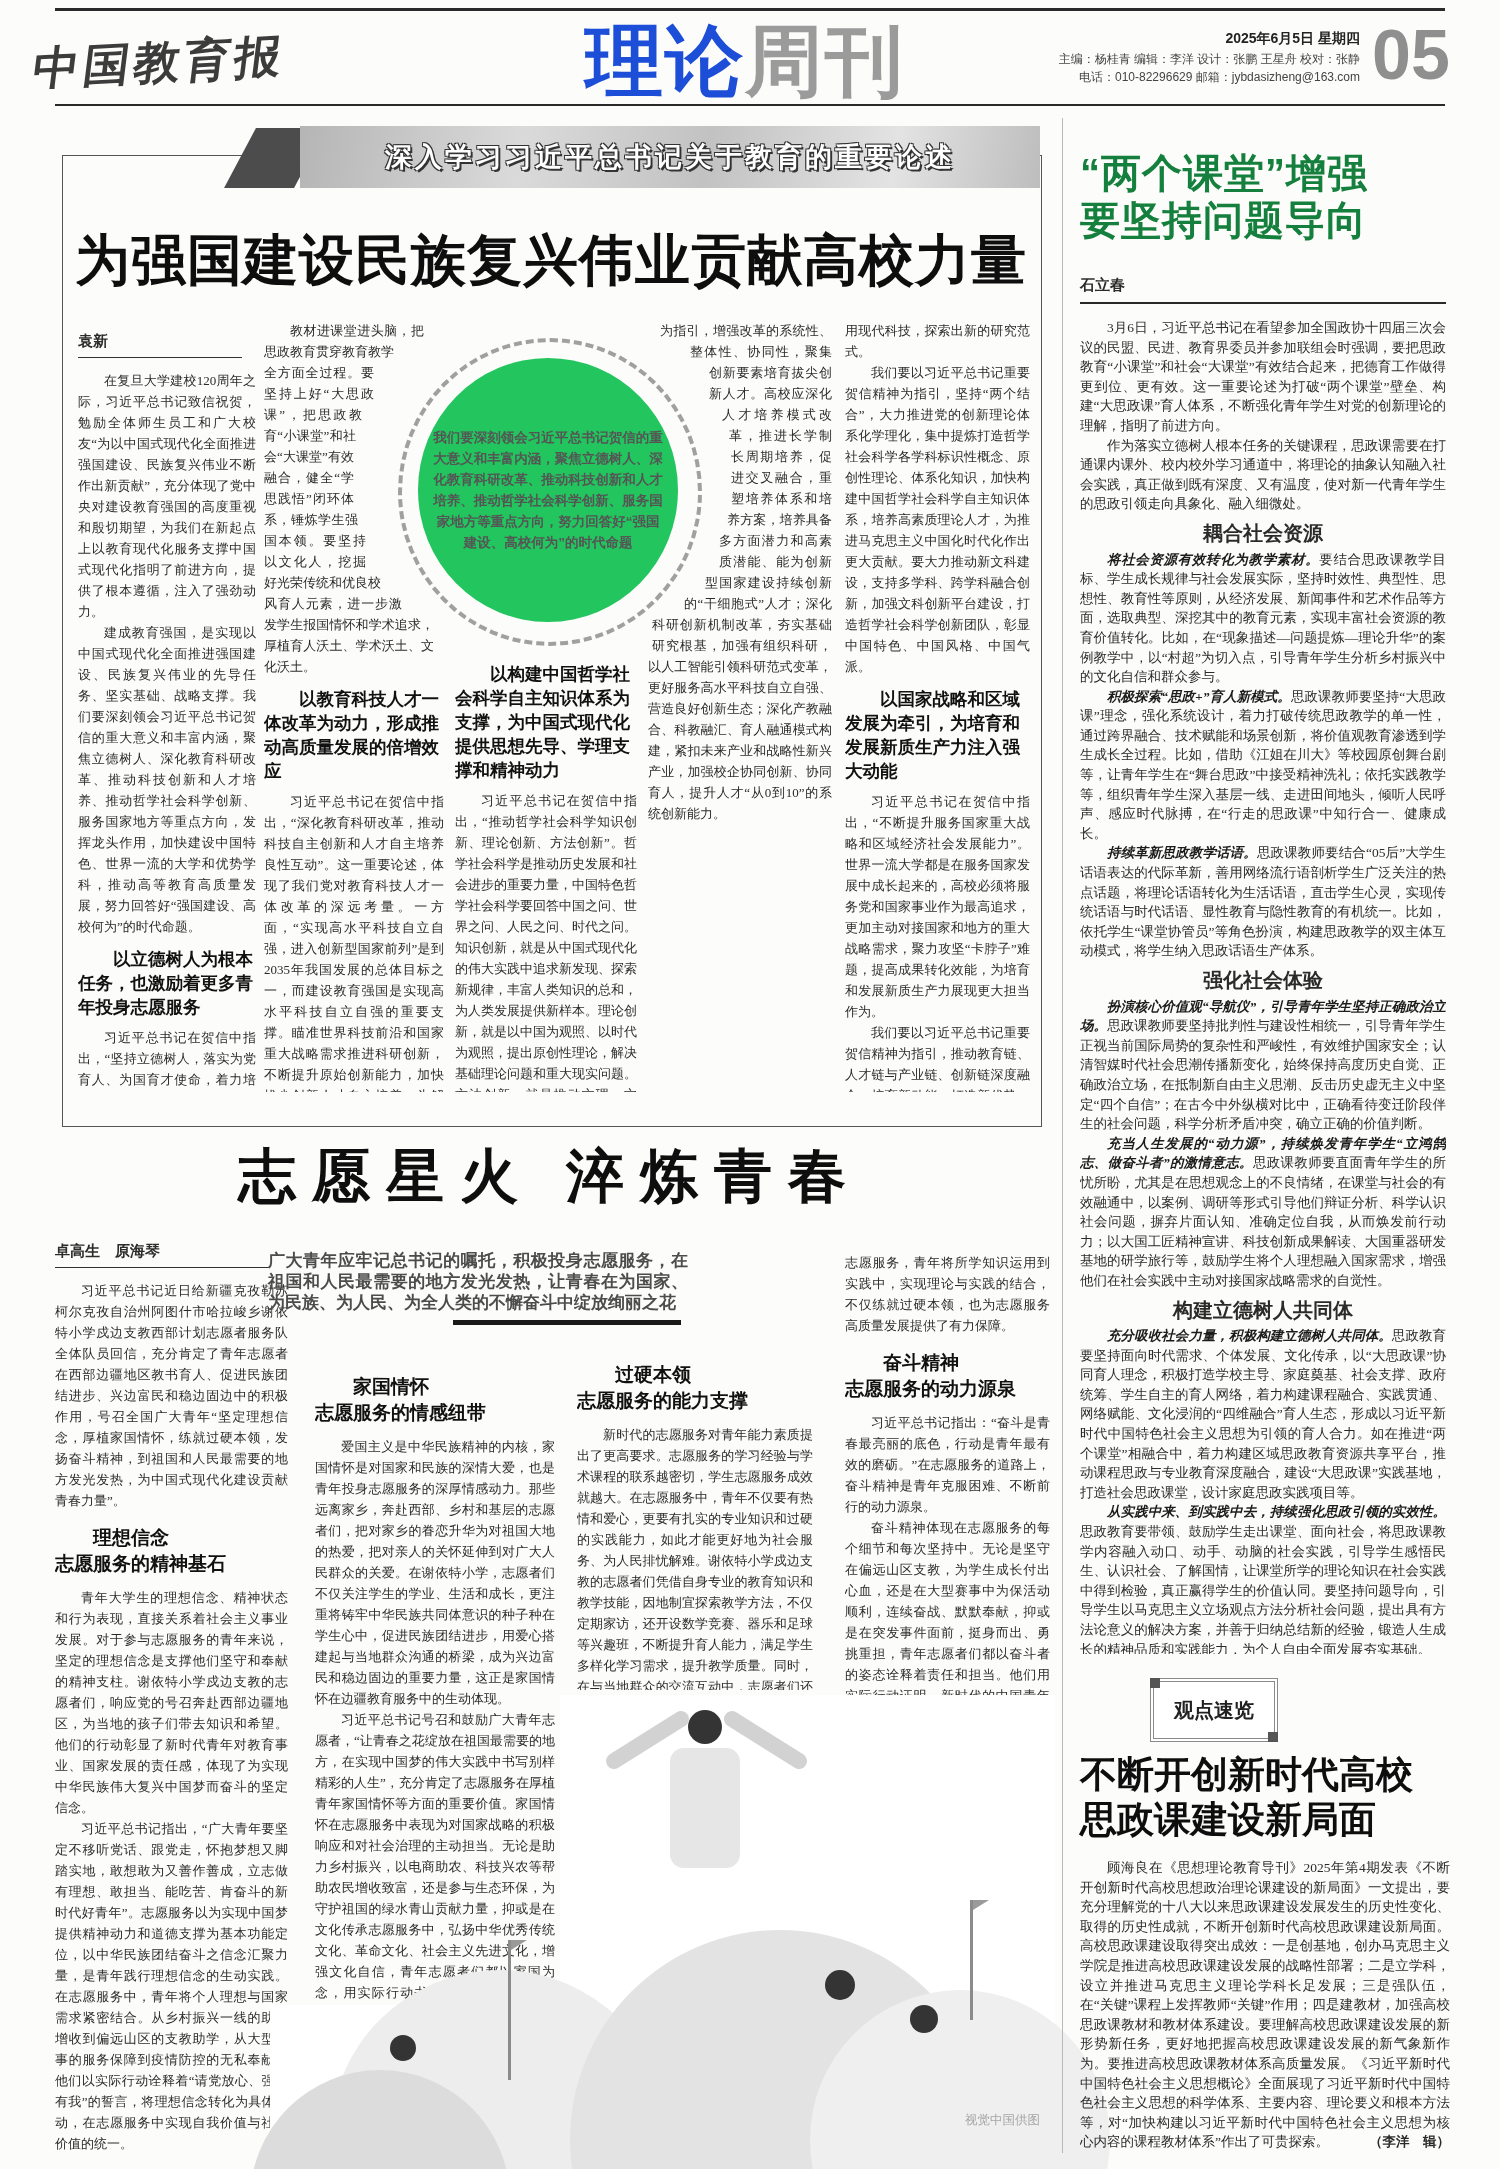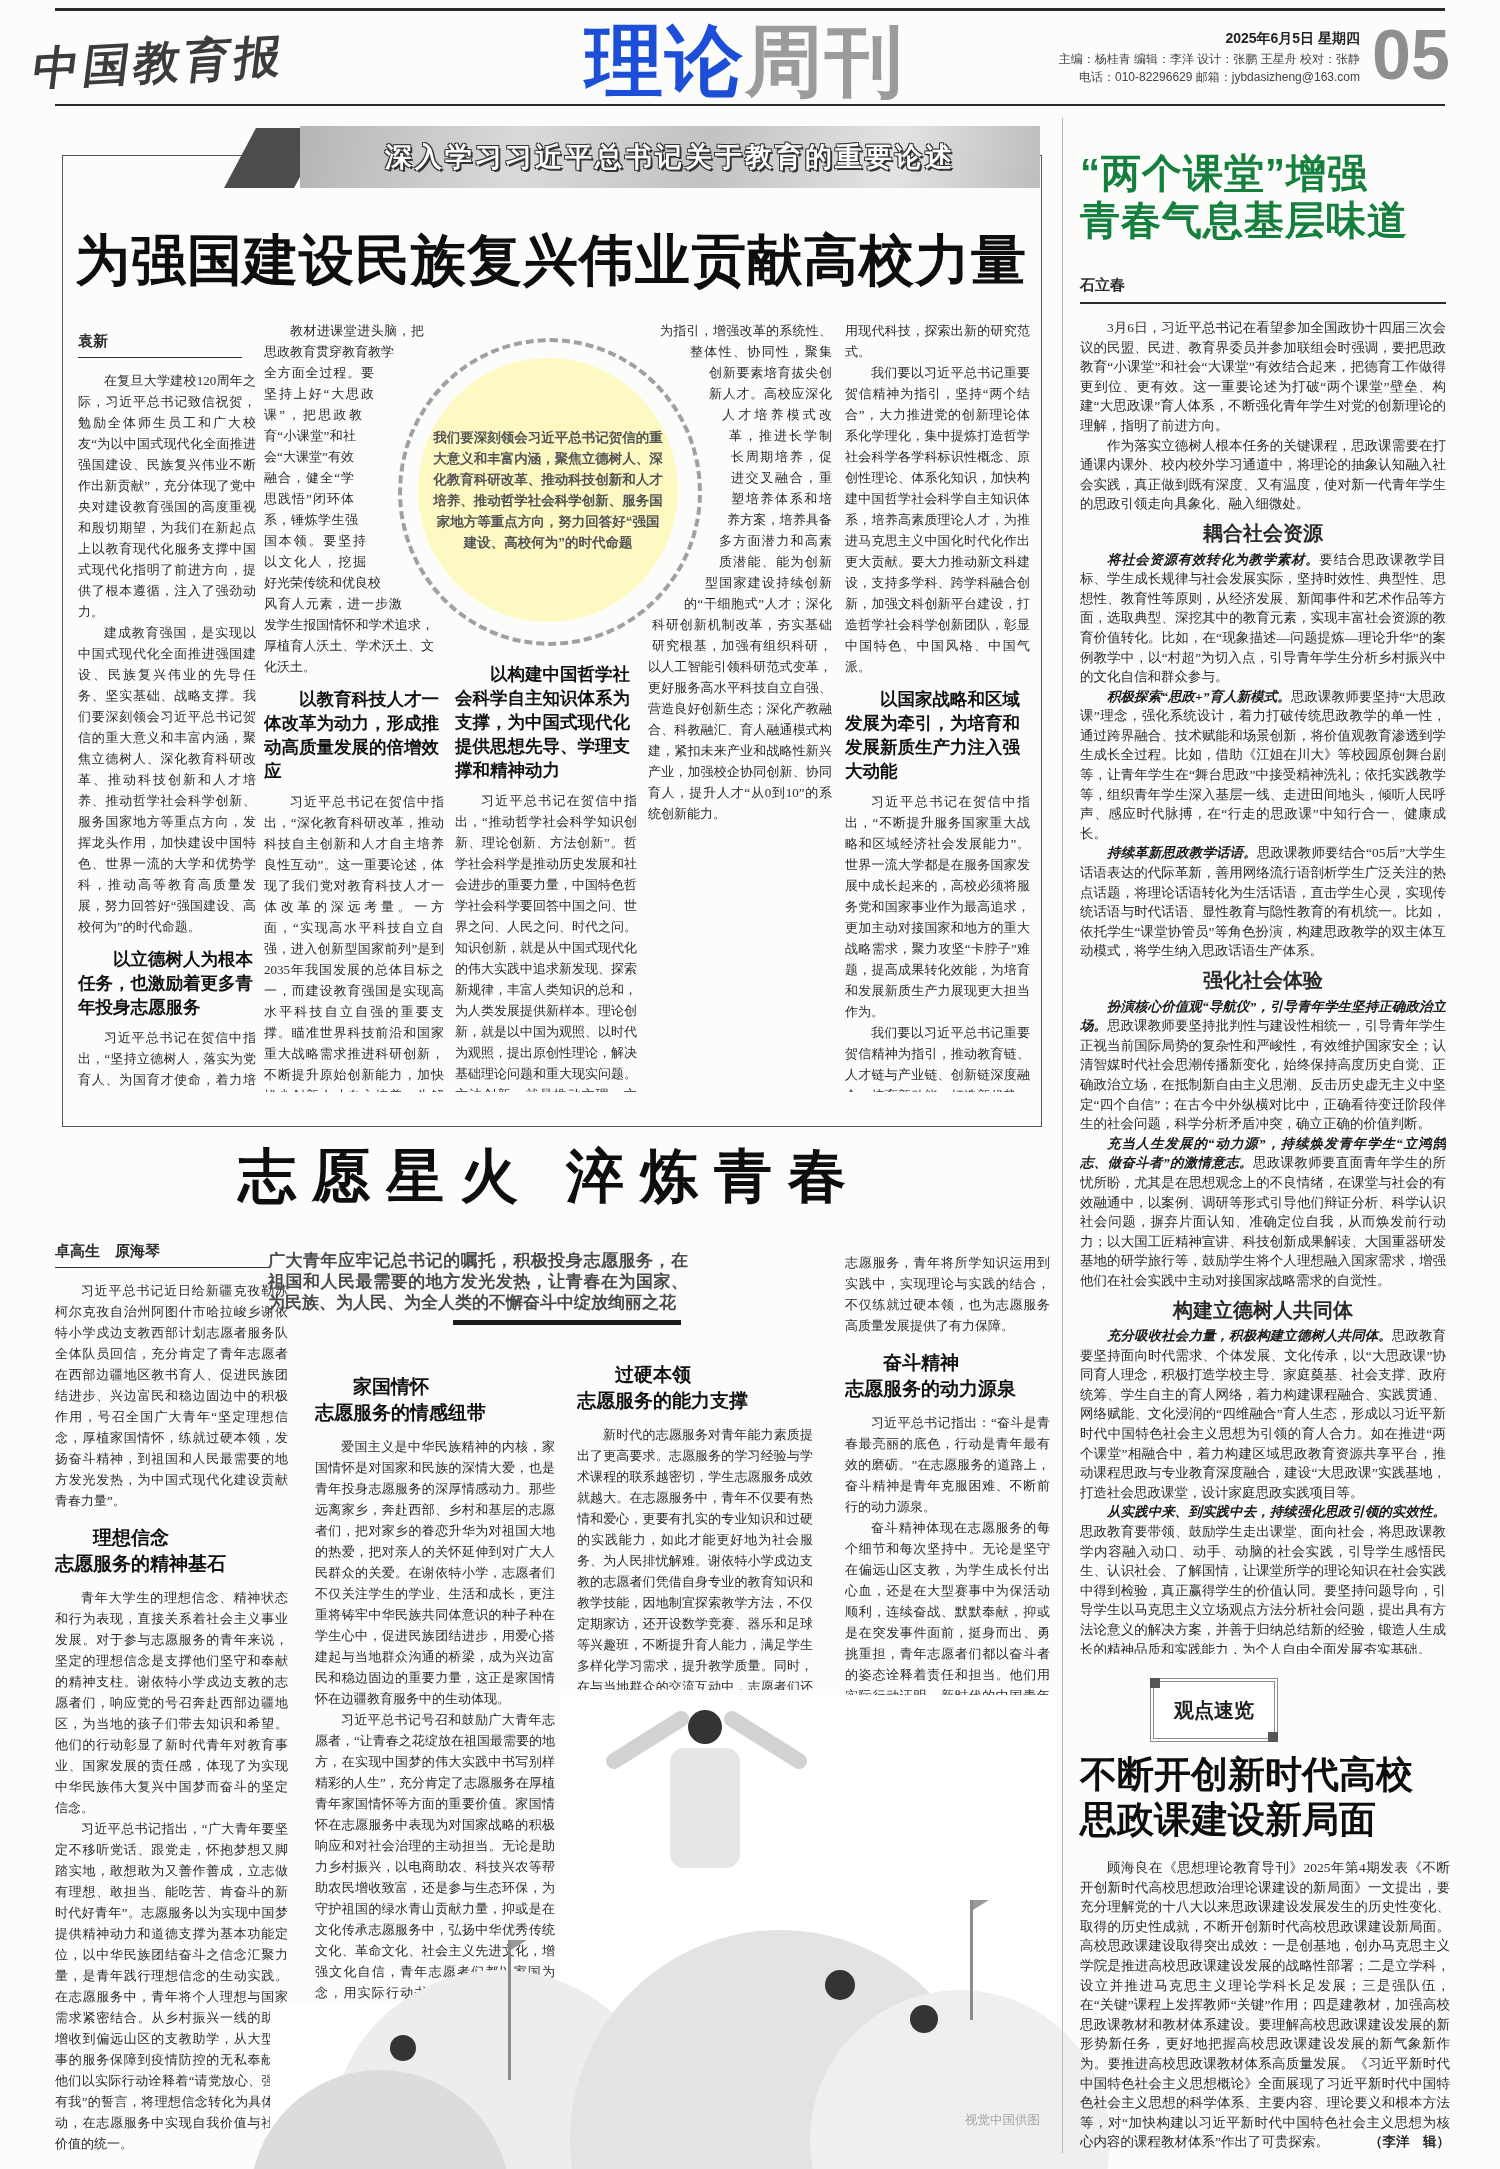--- a/index.html
+++ b/index.html
@@ -27,21 +27,21 @@
   .col p{margin:0;text-indent:2em;}
   .byl{font-weight:bold;font-size:15px;text-indent:0 !important;font-family:"Liberation Sans",sans-serif;}
   .bylrule{border-bottom:1.5px solid #333;margin:6px 0 12px;width:92%;}
   .subh{font-family:"Liberation Sans","DejaVu Sans",sans-serif;font-weight:900;font-size:17.5px;line-height:24px;
         color:#111;text-indent:0 !important;margin:10px 0 8px !important;text-align:left;}
   .subh.ind{text-indent:2em !important;}
   .stepR div{float:right;clear:right;height:29px;}
   .stepL div{float:left;clear:left;height:29px;}
   
   .ringo{border:4px dashed #a0a0a0;border-radius:50%;}
-  .ringi{background:#fef9c3;border-radius:50%;display:flex;align-items:center;justify-content:center;}
+  .ringi{background:#22c55e;border-radius:50%;display:flex;align-items:center;justify-content:center;}
   .ringt{color:#555;font-weight:bold;font-size:13.5px;line-height:21px;text-align:center;padding:0 14px;}
   
   .volhead{font-weight:900;text-align:center;letter-spacing:16px;color:#0e0e0e;}
   .intro{font-size:17px;line-height:21px;font-weight:bold;color:#4c4c4c;text-align:justify;word-break:break-all;
          font-family:"Liberation Sans",sans-serif;}
   .sech{font-family:"Liberation Sans","DejaVu Sans",sans-serif;font-weight:900;font-size:19px;line-height:26px;
         color:#111;text-indent:0 !important;margin:14px 0 10px !important;}
   .sech em{font-style:normal;display:block;}
   .sech .l1{padding-left:2em;}
   
@@ -207,21 +207,21 @@
     <div class="flag" style="left:241px;top:300px;"></div>
     <div class="pole" style="left:700px;top:260px;height:120px;"></div>
     <div class="flag" style="left:703px;top:260px;"></div>
   </div>
   <div class="capt" style="left:965px;top:2112px;">视觉中国供图</div>
 
   <div class="rule" style="left:1062px;top:118px;width:1px;height:2035px;background:#b9b9b9;"></div>
 
   <div class="abs rhead sans" style="left:1080px;top:150px;width:375px;">
     <div>“两个课堂”增强</div>
-    <div>青春气息基层味道</div>
+    <div>要坚持问题导向</div>
   </div>
   <div class="abs byl" style="left:1080px;top:276px;">石立春</div>
   <div class="rule" style="left:1080px;top:302px;width:366px;height:1.5px;"></div>
 
   <div class="col rcol" style="left:1080px;top:318px;width:366px;height:1336px;">
     <p>3月6日，习近平总书记在看望参加全国政协十四届三次会议的民盟、民进、教育界委员并参加联组会时强调，要把思政教育“小课堂”和社会“大课堂”有效结合起来，把德育工作做得更到位、更有效。这一重要论述为打破“两个课堂”壁垒、构建“大思政课”育人体系，不断强化青年学生对党的创新理论的理解，指明了前进方向。</p>
     <p>作为落实立德树人根本任务的关键课程，思政课需要在打通课内课外、校内校外学习通道中，将理论的抽象认知融入社会实践，真正做到既有深度、又有温度，使对新一代青年学生的思政引领走向具象化、融入细微处。</p>
     <p class="ch">耦合社会资源</p>
     <p><span class="lead">将社会资源有效转化为教学素材。</span><span>要结合思政课教学目标、学生成长规律与社会发展实际，坚持时效性、典型性、思想性、教育性等原则，从经济发展、新闻事件和艺术作品等方面，选取典型、深挖其中的教育元素，实现丰富社会资源的教育价值转化。比如，在“现象描述—问题提炼—理论升华”的案例教学中，以“村超”为切入点，引导青年学生分析乡村振兴中的文化自信和群众参与。</span></p>
     <p><span class="lead">积极探索“思政+”育人新模式。</span><span>思政课教师要坚持“大思政课”理念，强化系统设计，着力打破传统思政教学的单一性，通过跨界融合、技术赋能和场景创新，将价值观教育渗透到学生成长全过程。比如，借助《江姐在川大》等校园原创舞台剧等，让青年学生在“舞台思政”中接受精神洗礼；依托实践教学等，组织青年学生深入基层一线、走进田间地头，倾听人民呼声、感应时代脉搏，在“行走的思政课”中知行合一、健康成长。</span></p>

